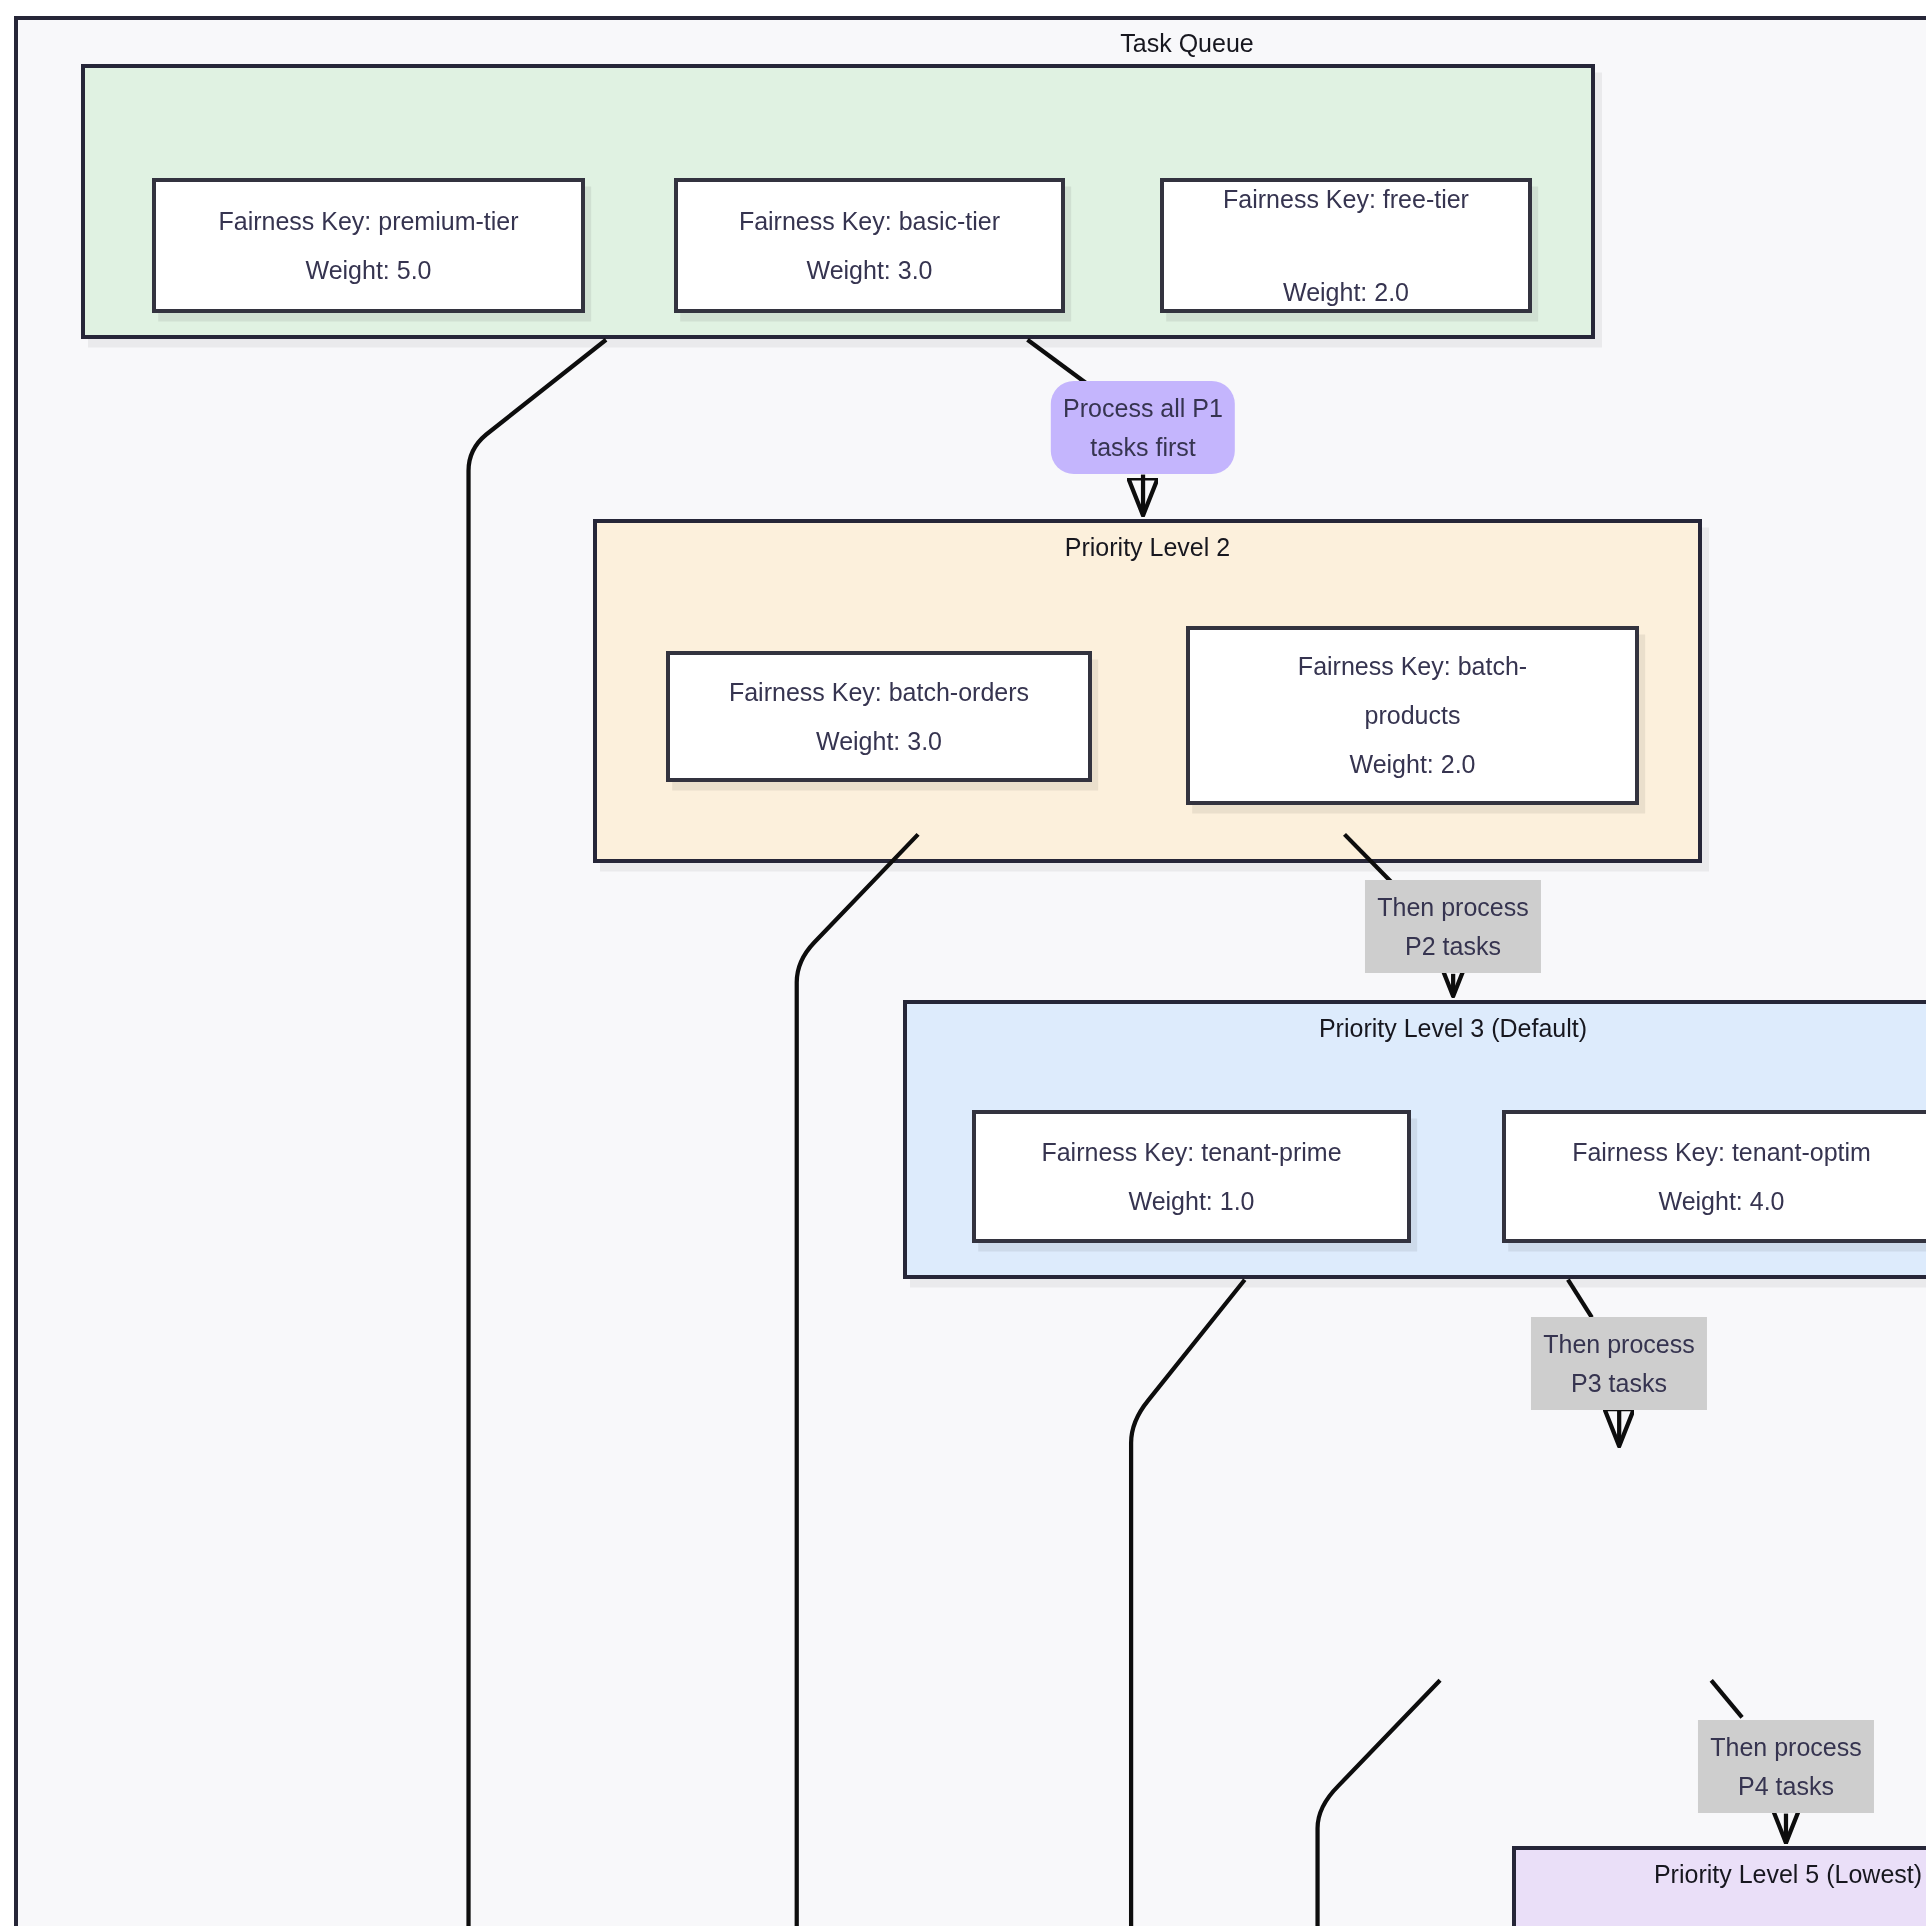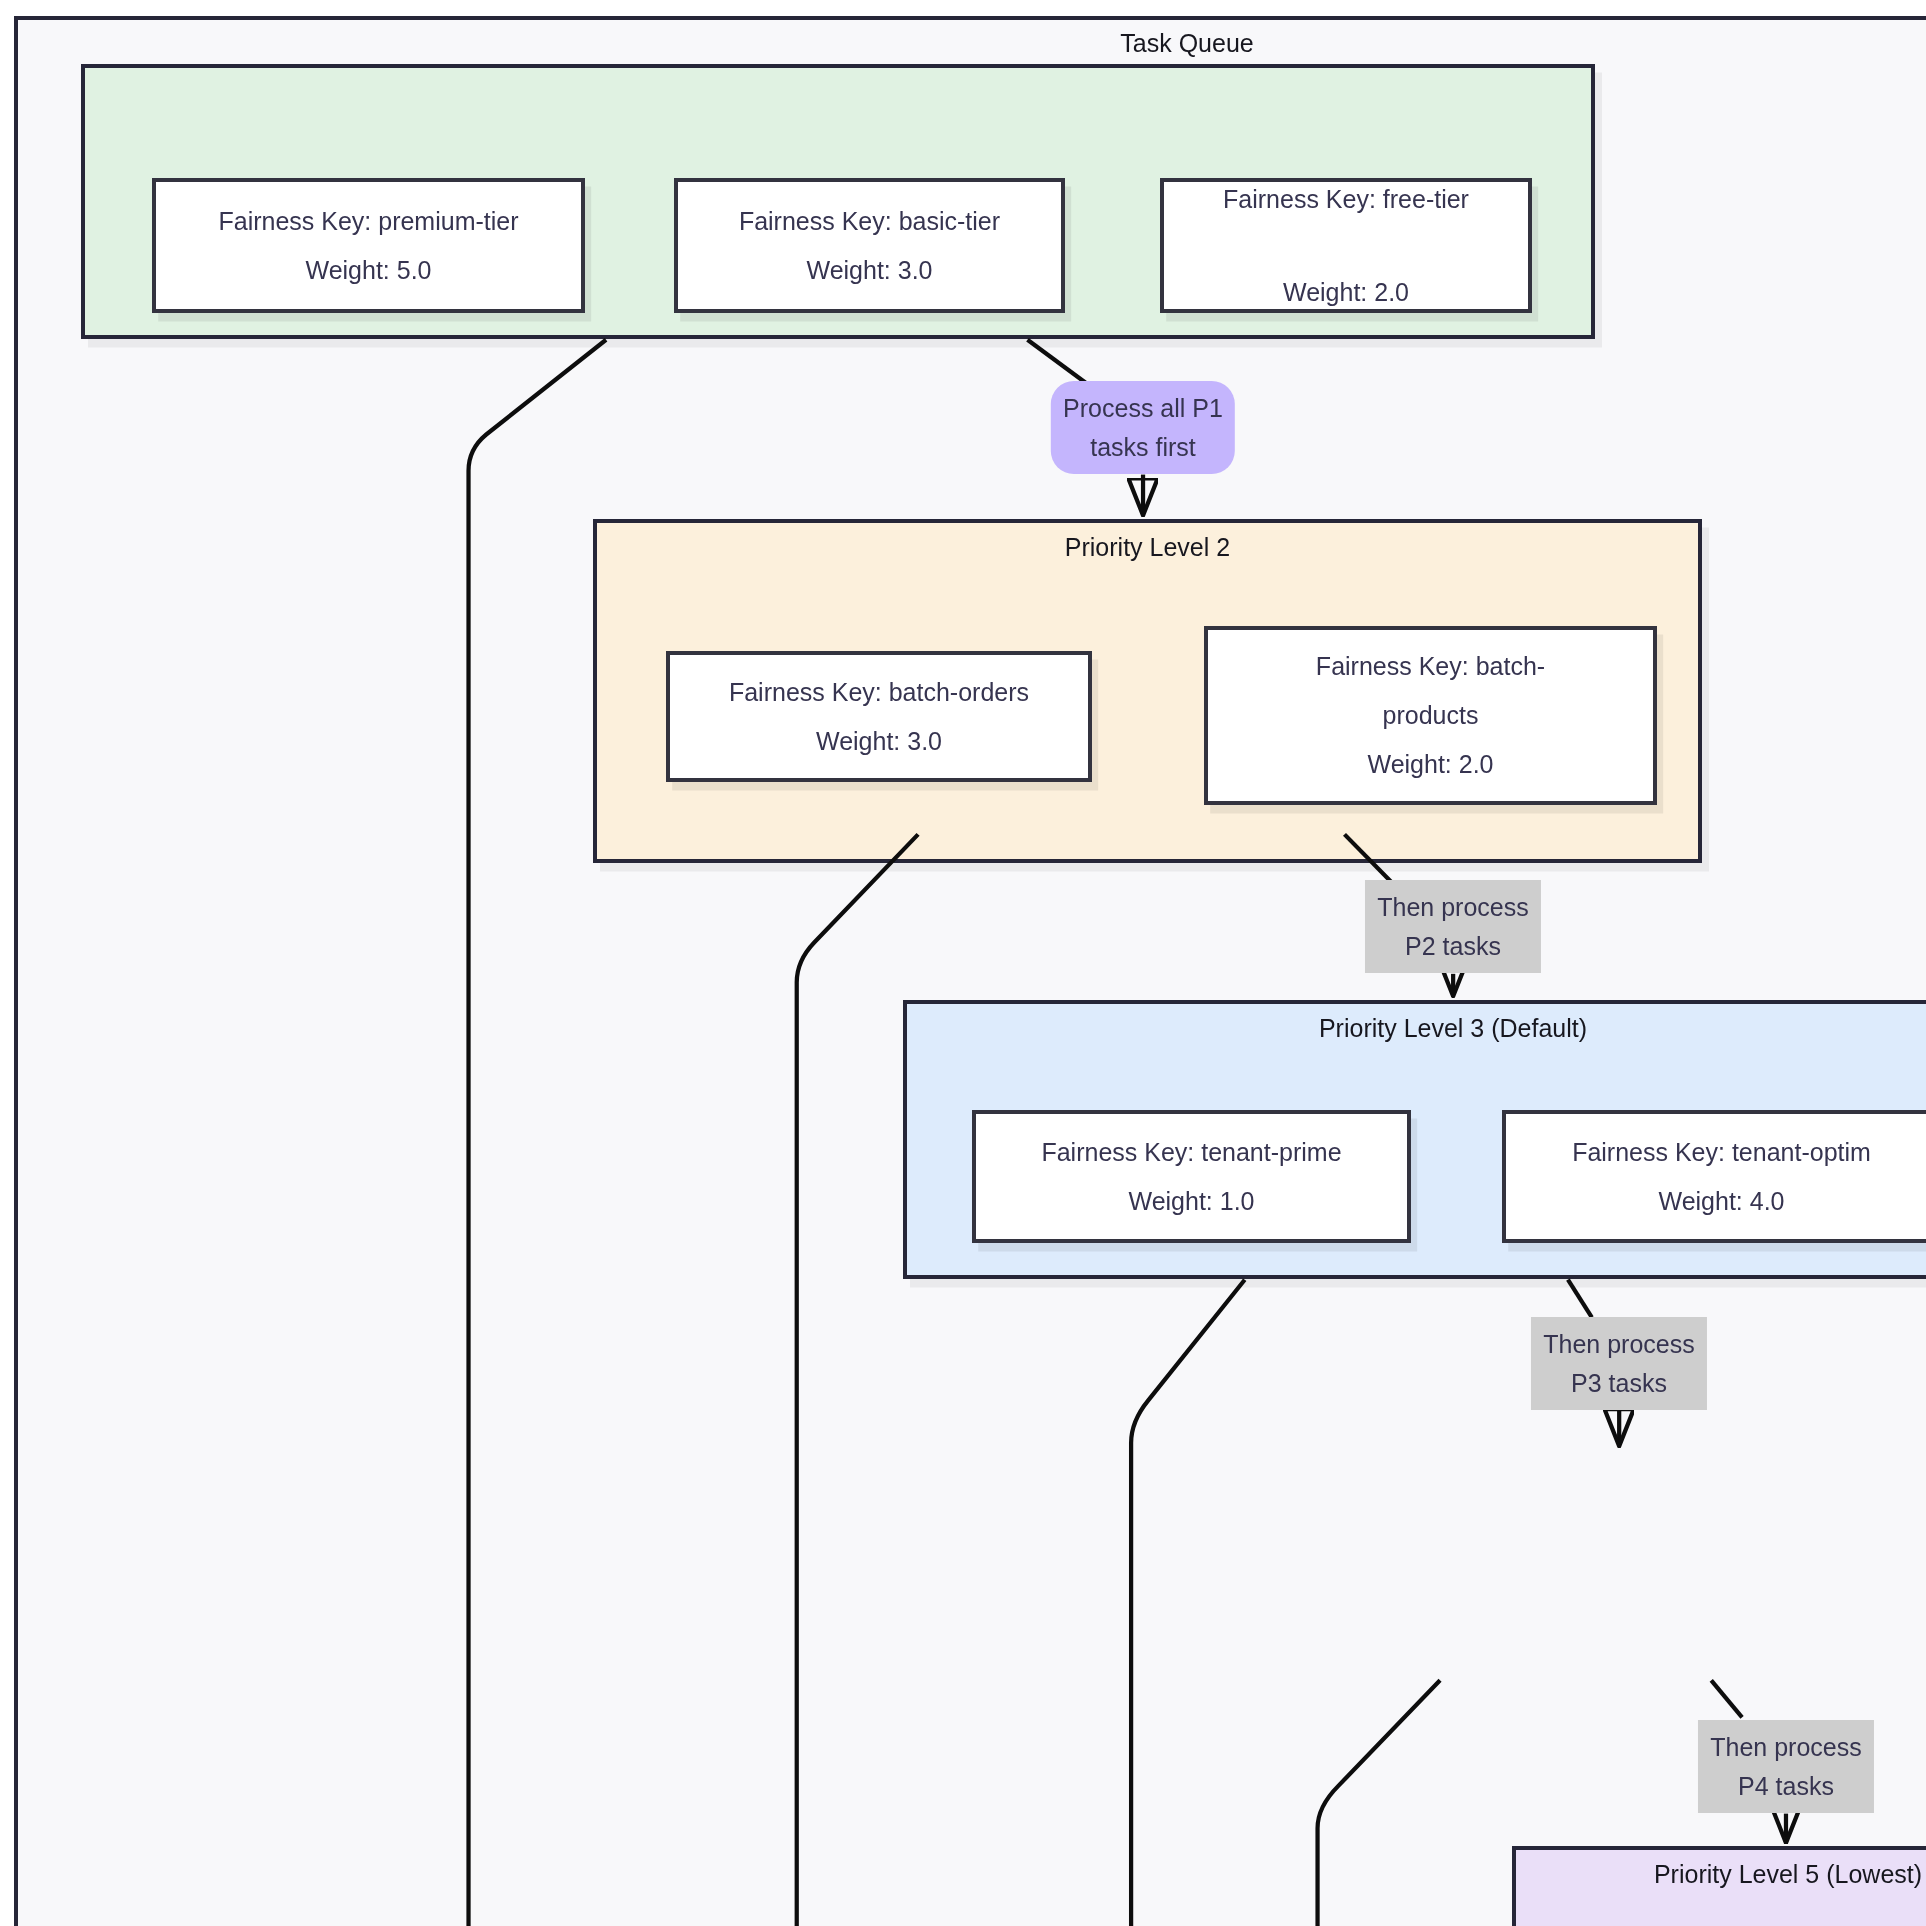--- a/index.html
+++ b/index.html
@@ -93,21 +93,21 @@
     <div>Process all P1</div>
     <div>tasks first</div>
   </div>
 
   <section class="subgraph" style="left: 593px; top: 519px; width: 1109px; height: 344px; background-color: rgb(252, 240, 220);">
     <div class="sg-title">Priority Level 2</div>
     <div class="node" style="left:69px;top:89px;width:426px;height:131px;">
       <div>Fairness Key: batch-orders</div>
       <div>Weight: 3.0</div>
     </div>
-    <div class="node" style="left:607px;top:64px;width:453px;height:179px;">
+    <div class="node" style="left:589px;top:64px;width:453px;height:179px;">
       <div>Fairness Key: batch-</div>
       <div>products</div>
       <div>Weight: 2.0</div>
     </div>
   </section>
 
   <div class="edge-label" style="left: 1453px; top: 880px; background-color: rgb(206, 206, 206);">
     <div>Then process</div>
     <div>P2 tasks</div>
   </div>

